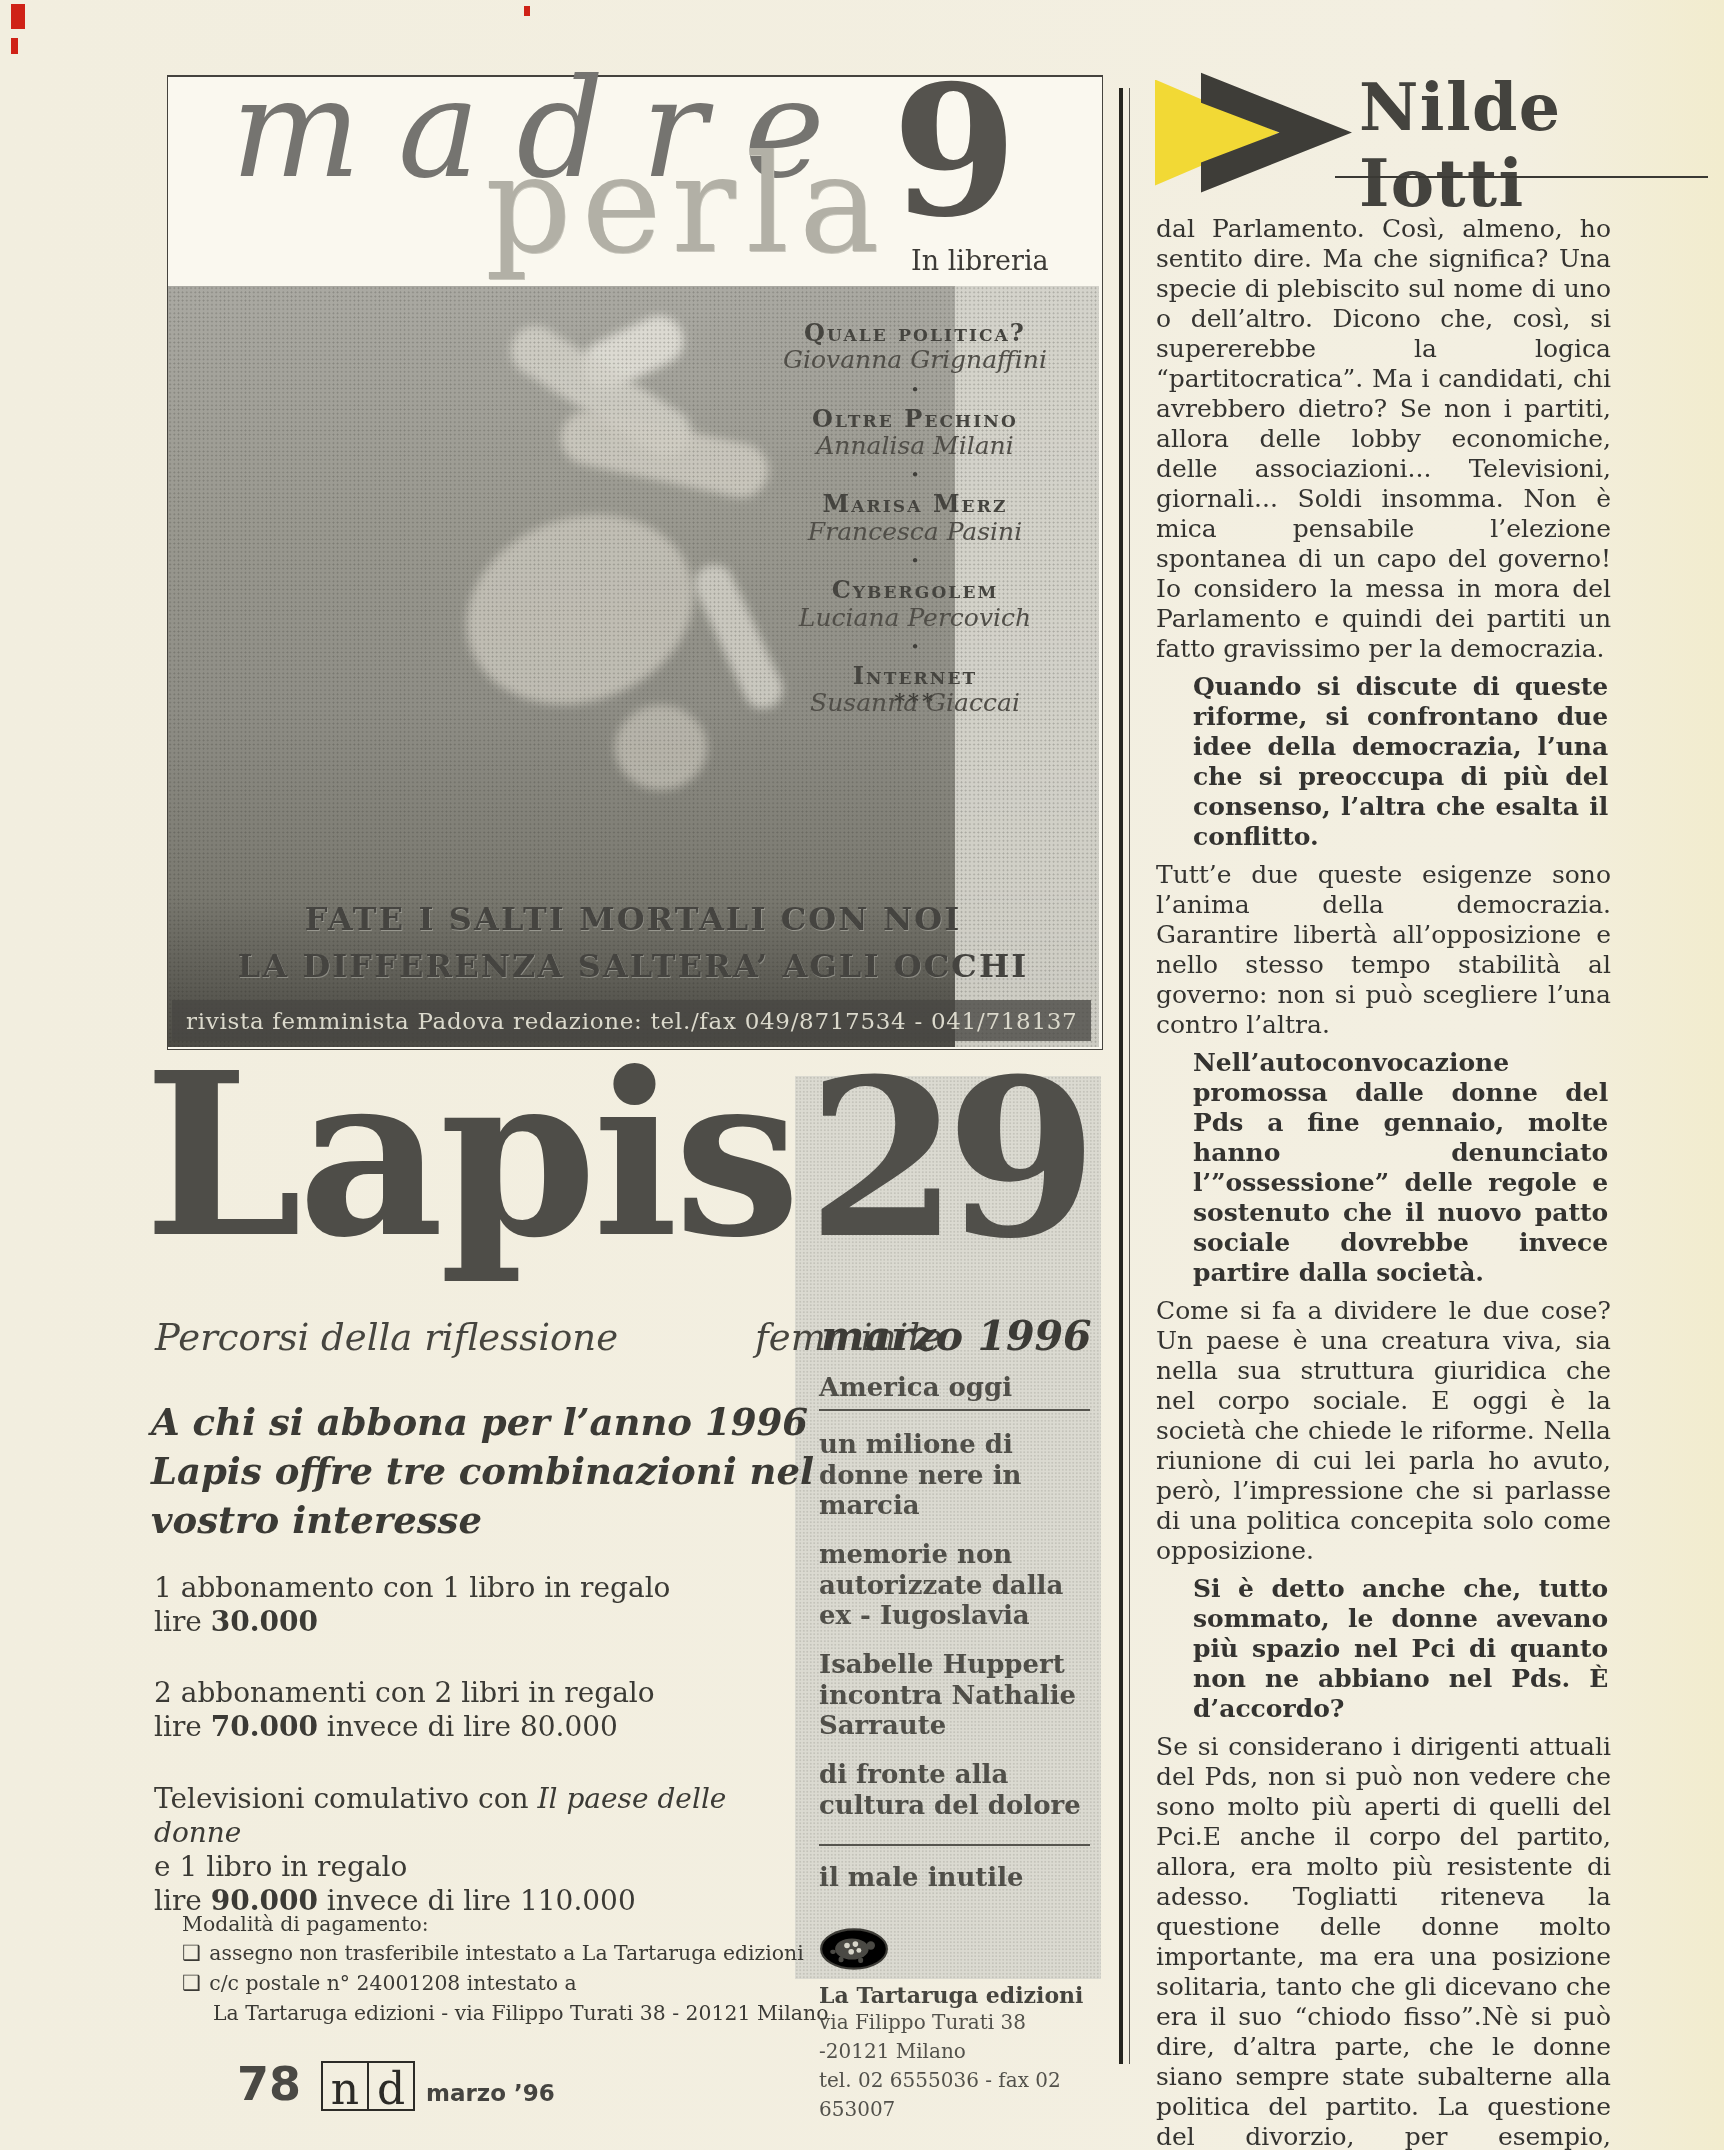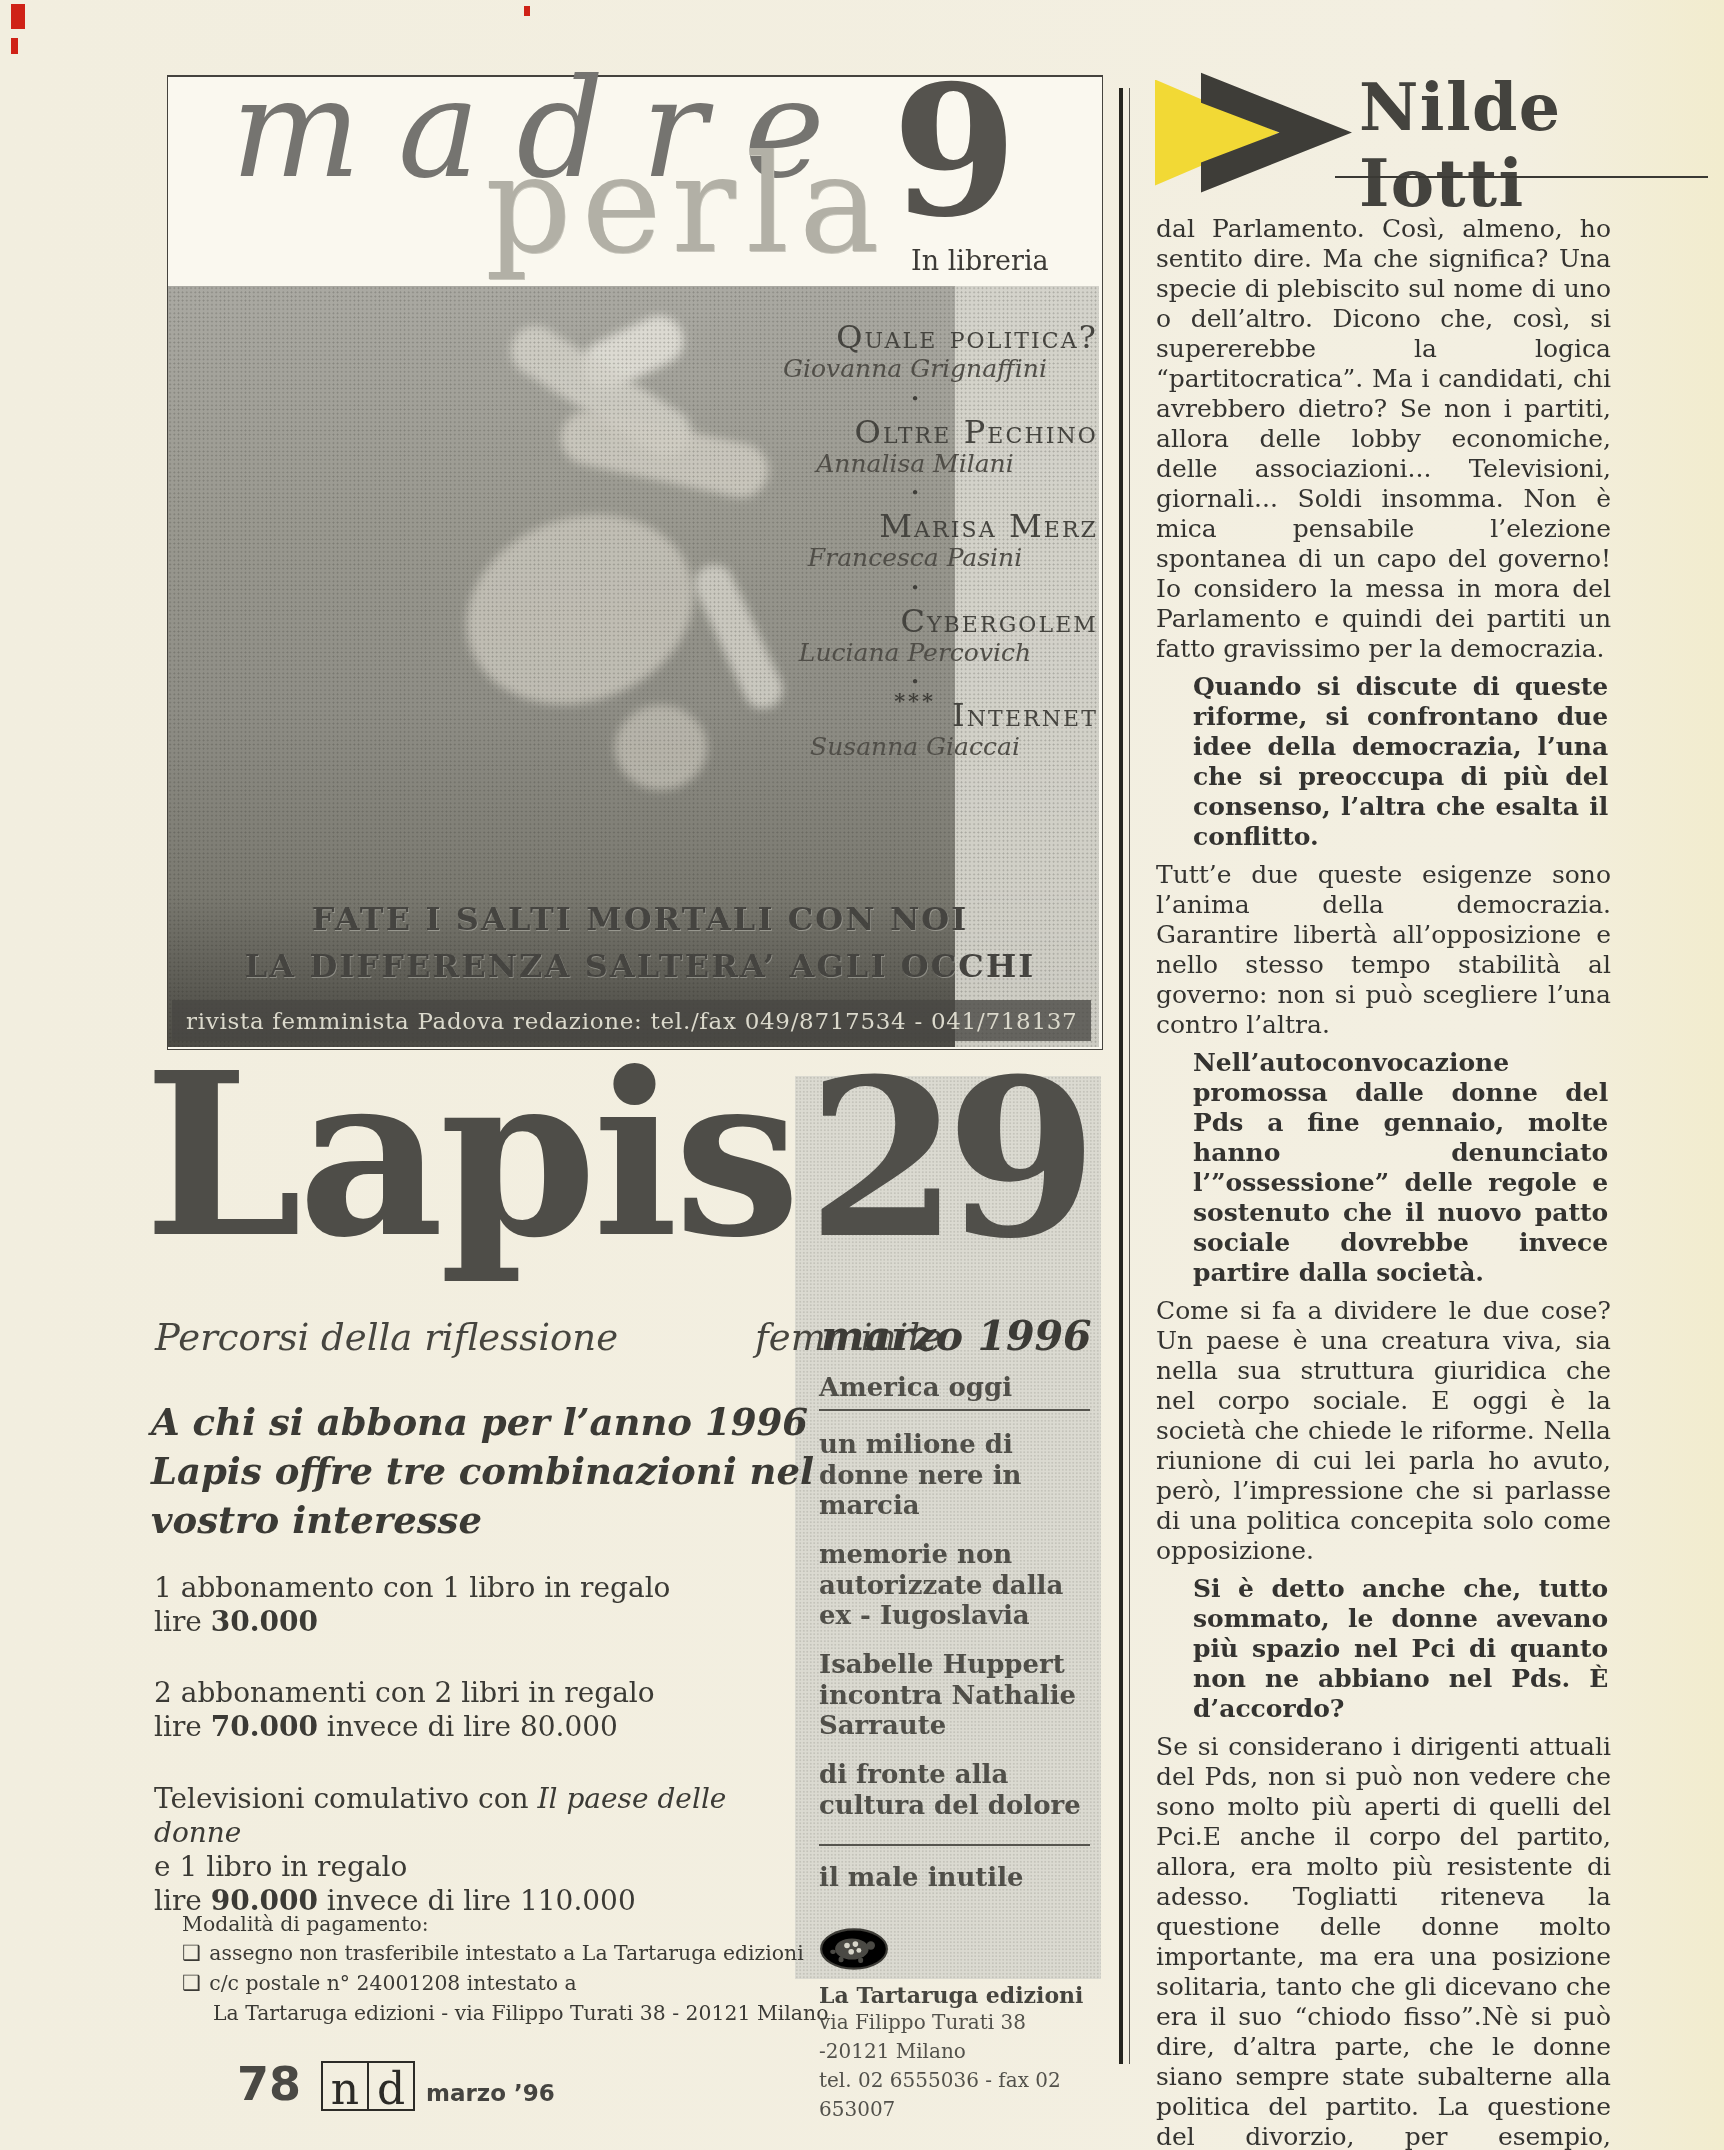--- a/index.html
+++ b/index.html
@@ -21,27 +21,27 @@
          background-image:radial-gradient(rgba(35,35,30,.45) 0.7px, transparent 1.1px);background-size:4.2px 4.2px;opacity:.55;}
   .listpanel{position:absolute;right:0;top:0;width:144px;height:100%;background:#d8d7ce;opacity:.92;}
   .blob{position:absolute;filter:blur(5px);opacity:.85;}
   .shoe{left:412px;top:42px;width:106px;height:49px;border-radius:24px;background:#e6e4dc;transform:rotate(-25deg);}
   .leg-a{left:331px;top:81px;width:204px;height:49px;border-radius:25px;background:#d4d2c9;transform:rotate(32deg);}
   .leg-b{left:391px;top:141px;width:211px;height:54px;border-radius:27px;background:#d0cdc3;transform:rotate(12deg);}
   .torso{left:296px;top:232px;width:232px;height:183px;border-radius:50%;background:#c8c5bb;transform:rotate(-20deg);}
   .head{left:447px;top:419px;width:92px;height:85px;border-radius:50%;background:#bebbb1;}
   .arm{left:493px;top:331px;width:155px;height:39px;border-radius:20px;background:#d4d2c9;transform:rotate(65deg);}
   .ad-list{position:absolute;left:564px;top:34px;width:366px;text-align:center;z-index:3;}
-  .ad-item-title{font-variant:small-caps;font-weight:400;font-size:32px;letter-spacing:2.1px;color:#45443f;line-height:1.1;text-align:right;}
+  .ad-item-title{font-variant:small-caps;font-weight:700;font-size:24px;letter-spacing:2.1px;color:#45443f;line-height:1.1;}
   .ad-item-author{font-style:italic;font-size:25px;color:#504e48;line-height:1.15;}
   .ad-bullet{font-size:15.5px;color:#3f3e39;margin:5.6px 0 7px 0;}
   .ad-item:last-child .ad-bullet{display:none;}
   .ad-stars{position:absolute;left:564px;top:402px;width:366px;text-align:center;font-size:21px;letter-spacing:2.8px;
             font-weight:700;color:#3f3e39;z-index:3;}
-  .slogan{position:absolute;left:28px;width:888px;text-align:center;font-weight:700;font-size:32px;letter-spacing:2.1px;
+  .slogan{position:absolute;left:21px;width:888px;text-align:center;font-weight:700;font-size:32px;letter-spacing:2.1px;
           color:#454440;z-index:3;text-shadow:0.7px 0.7px 0 rgba(230,228,220,.35);}
   .slogan1{top:614px;} .slogan2{top:661px;}
   .contactbar{position:absolute;left:4.2px;bottom:5.6px;width:919px;height:41px;background:rgba(72,71,66,.78);
           display:flex;align-items:center;justify-content:center;z-index:3;}
   .contactbar span{font-size:23px;color:#dbd9cc;letter-spacing:0.7px;}
 
   
   .gray-panel{position:absolute;left:795px;top:1076px;width:306px;height:903px;background:#dbdad1;}
   .gray-panel::after{content:"";position:absolute;inset:0;
       background-image:radial-gradient(rgba(90,90,80,.18) 0.7px, transparent 1px);background-size:3.5px 3.5px;}

